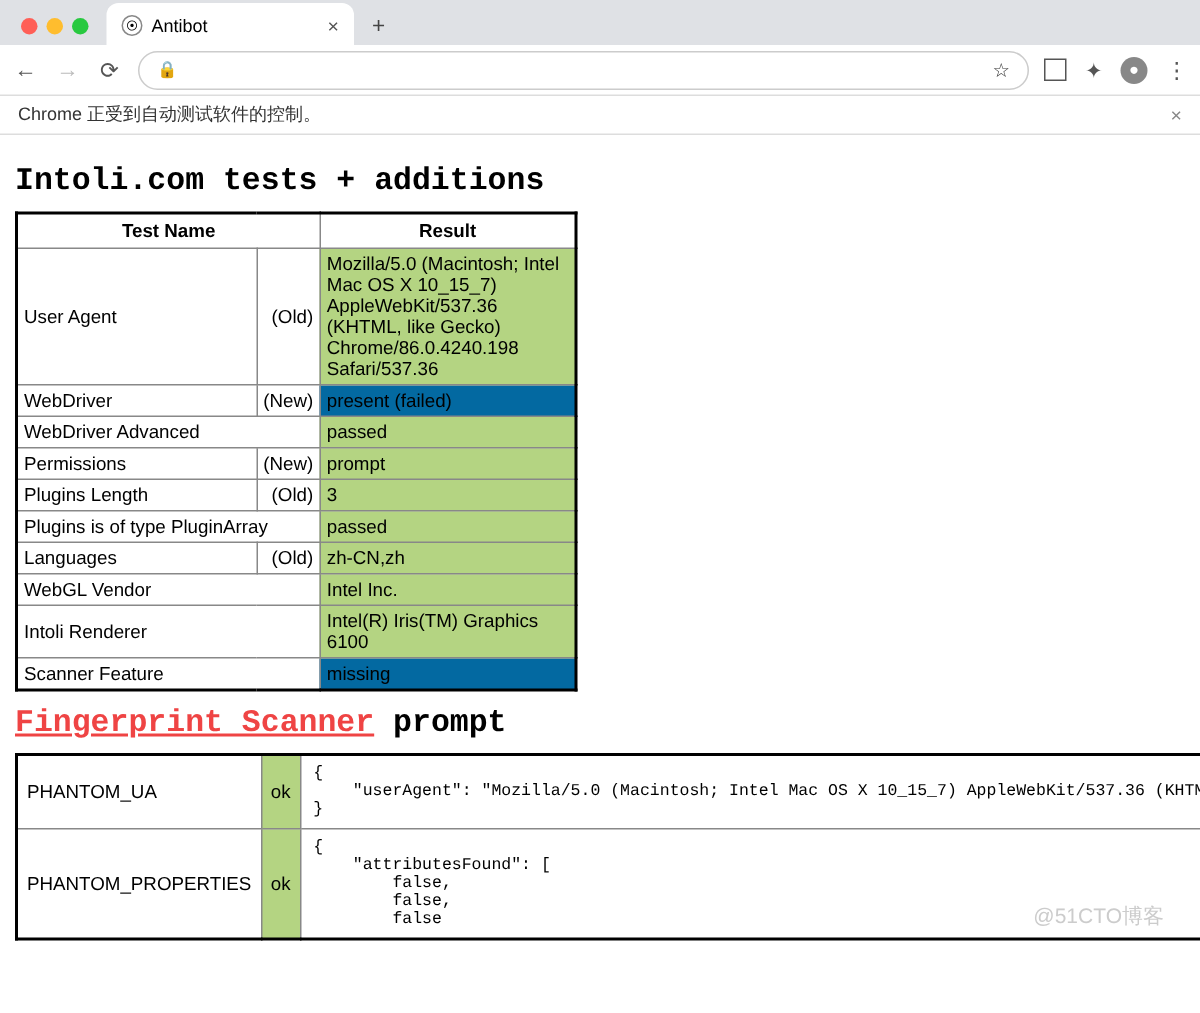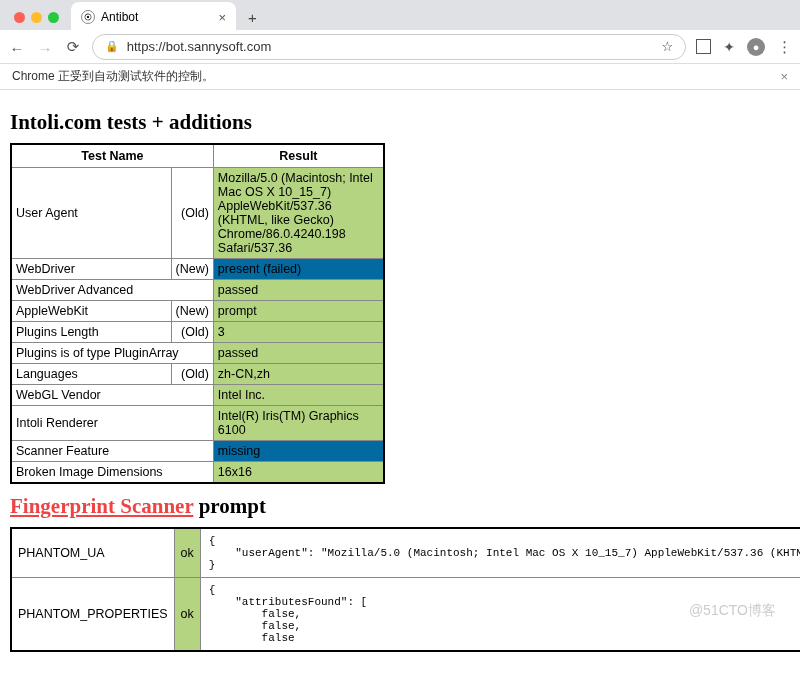--- a/index.html
+++ b/index.html
@@ -24,21 +24,21 @@
   .addr-right { display: flex; gap: 12px; align-items: center; }
   .ext-sq { width:15px; height:15px; border:1.5px solid #555; }
   .puzzle{ font-size:14px; color:#555;}
   .avatar { width: 18px; height: 18px; border-radius: 50%; background: #888; display:flex; align-items:center; justify-content:center; color:#fff; font-size:11px;}
   .menu-dots { font-size: 15px; color: #555; }
   .info-bar { background: #fff; border-bottom: 1px solid #ddd; height: 26px; display: flex; align-items: center; padding: 0 12px; font-size: 12px; color: #333; }
   .info-close { margin-left: auto; color: #888; font-size:13px; }
 
   
   .page { padding: 10px 10px 6px 10px; }
-  h2 { font-family: Liberation Serif, serif; font-size: 21px; font-weight: bold; margin: 10px 0 8px 0; }
+  h2 { font-family: Liberation Mono, monospace; font-size: 21px; font-weight: bold; margin: 10px 0 8px 0; }
   h2 a { color: #ef4444; text-decoration: underline; }
   
   table.test { border: 2px solid #000; border-collapse: collapse; width: 375px; font-size: 12.5px; }
   table.test th { border: 1px solid #888; padding: 4px 6px; font-weight: bold; text-align: center; background:#fff; }
   table.test td { border: 1px solid #888; padding: 3px 4px; vertical-align: middle; }
   .name-cell { width: 160px; }
   .tag-cell { width: 38px; text-align: right; padding-right:4px; }
   .res-cell { }
   .pass { background: #b4d482; }
   .fail { background: #0369a1; }
@@ -67,21 +67,20 @@
       <span class="tab-close">×</span>
     </div>
     <span class="new-tab">+</span>
   </div>
   <div class="addr-row">
     <span class="nav-ico">←</span>
     <span class="nav-ico" style="color:#bbb">→</span>
     <span class="nav-ico">⟳</span>
     <div class="addr-bar">
       <span class="lock">🔒</span>
-      <span>https://bot.sannysoft.com</span>
       <span style="margin-left:auto">☆</span>
     </div>
     <div class="addr-right">
       <span class="ext-sq"></span>
       <span class="puzzle">✦</span>
       <span class="avatar">●</span>
       <span class="menu-dots">⋮</span>
     </div>
   </div>
   <div class="info-bar">
@@ -109,21 +108,21 @@
         <tr>
           <td class="name-cell" colspan="1">WebDriver</td>
           <td class="tag-cell">(New)</td>
           <td class="res-cell fail">present (failed)</td>
         </tr>
         <tr>
           <td class="name-cell" colspan="2">WebDriver Advanced</td>
           <td class="res-cell pass">passed</td>
         </tr>
         <tr>
-          <td class="name-cell" colspan="1">AppleWebKit</td>
+          <td class="name-cell" colspan="1">Permissions</td>
           <td class="tag-cell">(New)</td>
           <td class="res-cell pass">prompt</td>
         </tr>
         <tr>
           <td class="name-cell" colspan="1">Plugins Length</td>
           <td class="tag-cell">(Old)</td>
           <td class="res-cell pass">3</td>
         </tr>
         <tr>
           <td class="name-cell" colspan="2">Plugins is of type PluginArray</td>
@@ -138,24 +137,20 @@
           <td class="name-cell" colspan="2">WebGL Vendor</td>
           <td class="res-cell pass">Intel Inc.</td>
         </tr>
         <tr>
           <td class="name-cell" colspan="2">Intoli Renderer</td>
           <td class="res-cell pass">Intel(R) Iris(TM) Graphics 6100</td>
         </tr>
         <tr>
           <td class="name-cell" colspan="2">Scanner Feature</td>
           <td class="res-cell fail">missing</td>
-        </tr>
-        <tr>
-          <td class="name-cell" colspan="2">Broken Image Dimensions</td>
-          <td class="res-cell pass">16x16</td>
         </tr>
       </tbody>
   </table>
 
   <h2>
     <a href="#">Fingerprint Scanner</a><span> prompt</span>
   </h2>
   <table class="fp">
     <tbody id="fp-body">
         <tr>

